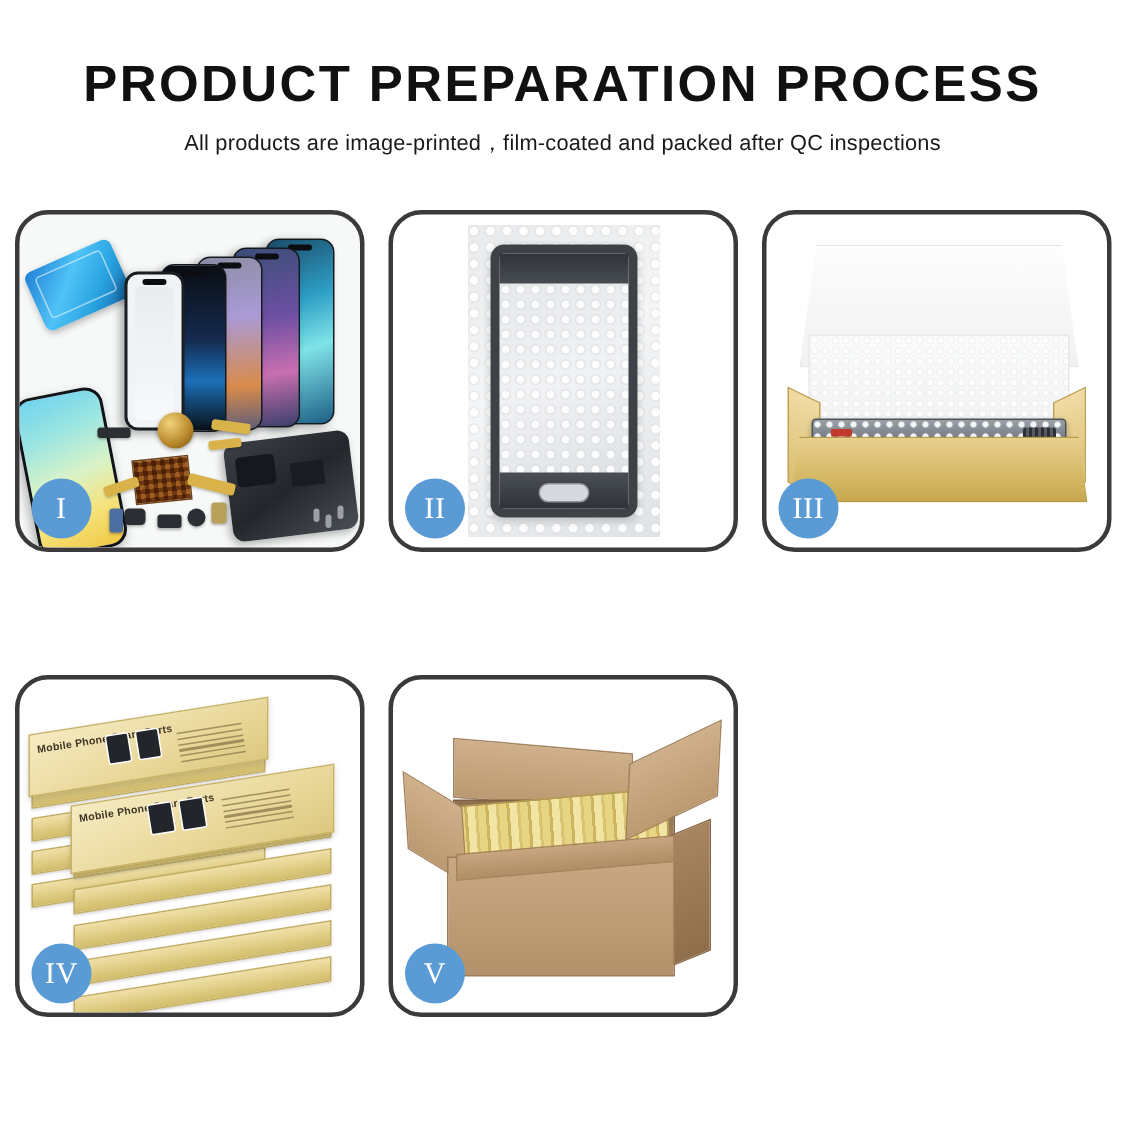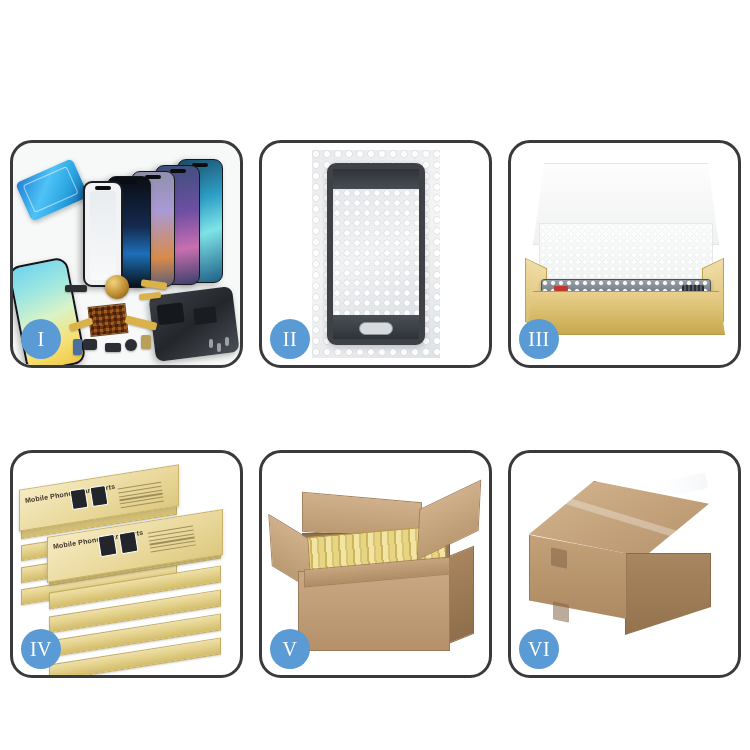--- a/index.html
+++ b/index.html
@@ -382,20 +382,24 @@
     background: linear-gradient(100deg, rgba(255,255,255,.85), rgba(225,232,238,.35));
     transform: rotate(-12deg);
     border-radius: 2px;
   }
 </style>
 </head>
 <body>
 
 <div id="page">
 
+  <div class="header">
+    <div class="title">PRODUCT PREPARATION PROCESS</div>
+    <div class="subtitle">All products are image-printed，film-coated and packed after QC inspections</div>
+  </div>
 
   <div class="grid">
 
     <div class="panel p1">
       <div class="panel-stage">
         <div class="film"></div>
         <div class="lcdstack">
           <div class="scr a">
               <span class="notch"></span>
             </div>
@@ -510,27 +514,15 @@
         <div class="goods"></div>
         <div class="flap right"></div>
         <div class="flap left"></div>
         <div class="bodyR"></div>
         <div class="body"></div>
         <div class="flap front"></div>
       </div>
       <div class="badge">V</div>
     </div>
 
-    <div class="panel p6">
-      <div class="panel-stage">
-        <div class="tapeglint"></div>
-        <div class="topface"></div>
-        <div class="seam"></div>
-        <div class="frontR"></div>
-        <div class="frontL"></div>
-        <div class="tab t1"></div>
-        <div class="tab t2"></div>
-      </div>
-      <div class="badge">VI</div>
-    </div>
 
   </div>
 </div>
 
 </body></html>

